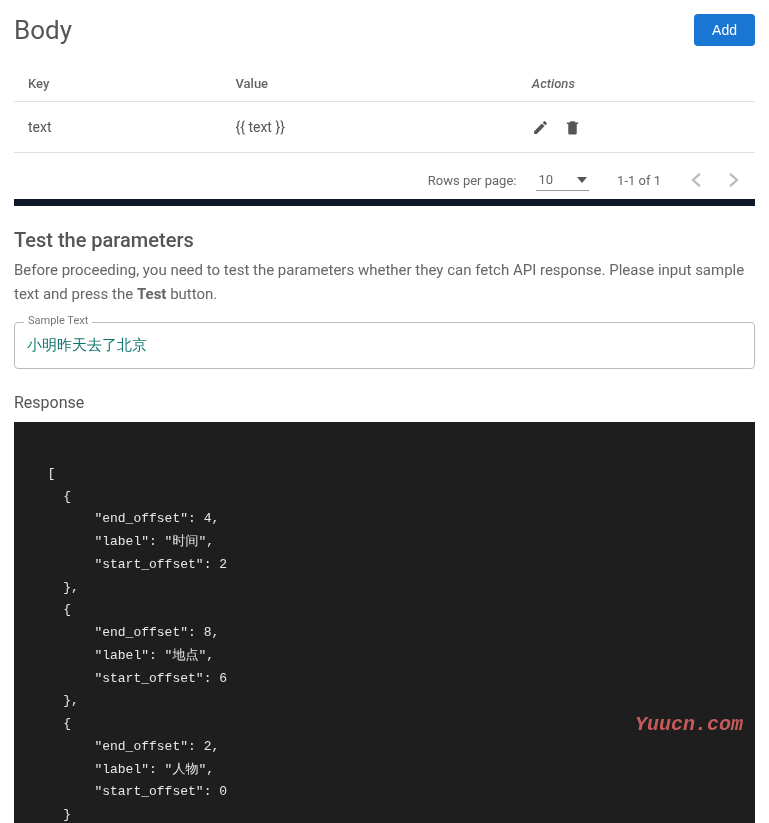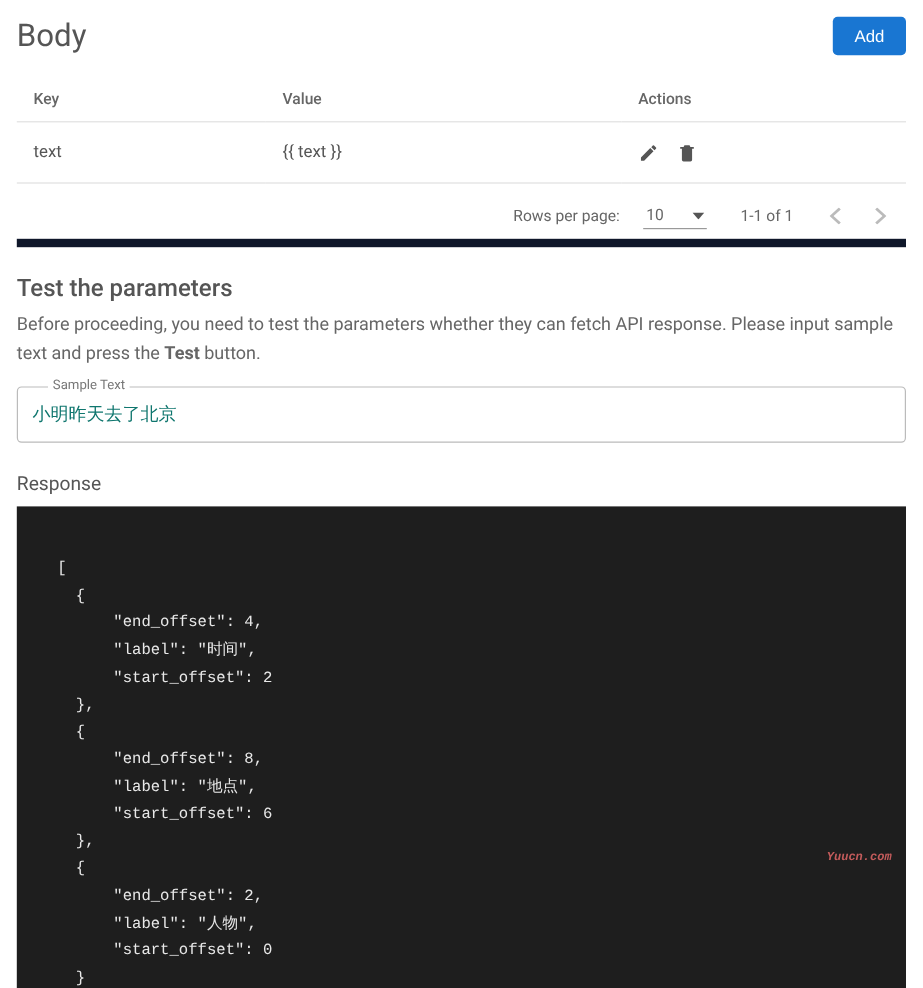--- a/index.html
+++ b/index.html
@@ -43,21 +43,21 @@
       color: #666;
       padding: 10px 14px;
       border-bottom: 1px solid #e0e0e0;
     }
     .table td {
       padding: 16px 14px;
       font-size: 14px;
       color: #555;
       border-bottom: 1px solid #e0e0e0;
     }
-    .table th.actions-col, .table td.actions-col { text-align: left; }
+    .table th.actions-col, .table td.actions-col { text-align: left; font-style: italic; }
     .action-icons {
       display: flex;
       gap: 14px;
       align-items: center;
     }
     .icon-btn {
       background: none;
       border: none;
       cursor: pointer;
       color: #555;
@@ -116,21 +116,21 @@
       line-height: 1.6;
       margin-bottom: 16px;
     }
     .input-wrapper {
       position: relative;
       margin-bottom: 24px;
     }
     .input-label {
       position: absolute;
       top: -8px;
-      left: 26px;
+      left: 10px;
       background: #fff;
       padding: 0 4px;
       font-size: 11px;
       color: #777;
     }
     .text-input {
       width: 100%;
       padding: 14px 12px;
       border: 1px solid #bbb;
       border-radius: 4px;
@@ -153,21 +153,21 @@
       padding: 18px;
       white-space: pre;
       overflow-x: auto;
       position: relative;
     }
     .watermark-top {
       position: absolute;
       right: 12px;
       top: 285px;
       color: #e06666;
-      font-size: 10px;
+      font-size: 20px;
       font-style: italic;
       font-weight: bold;
       opacity: 0.85;
     }
     svg { display: block; }
   </style>
 </head>
 <body>
 
 <div class="section-header">

